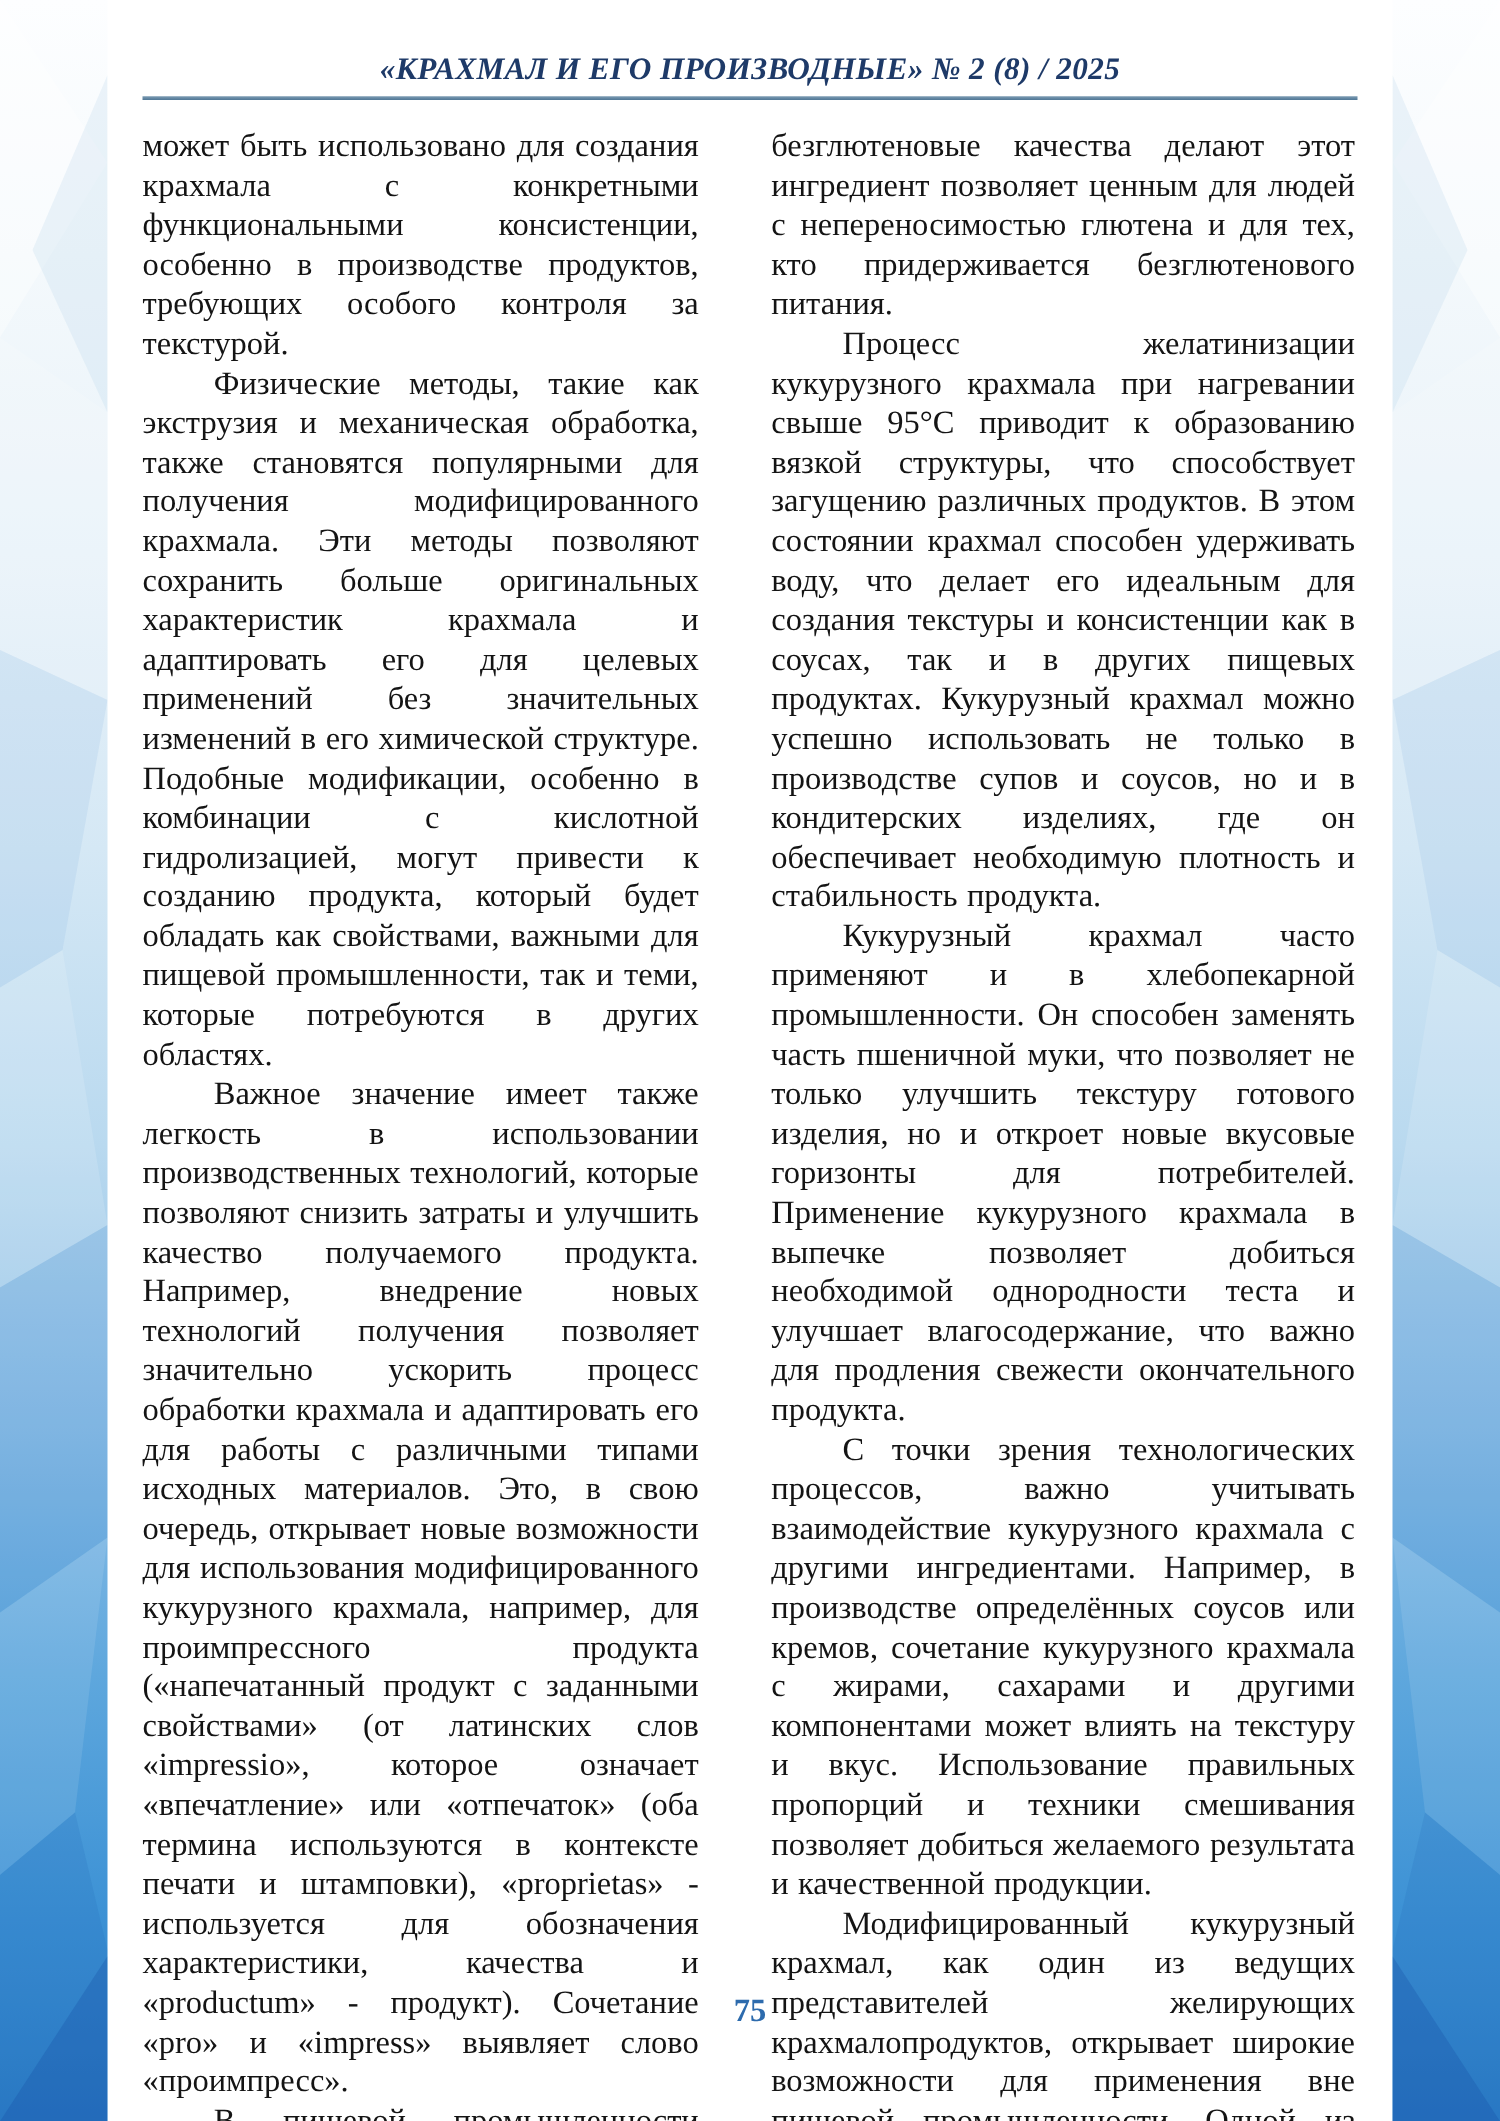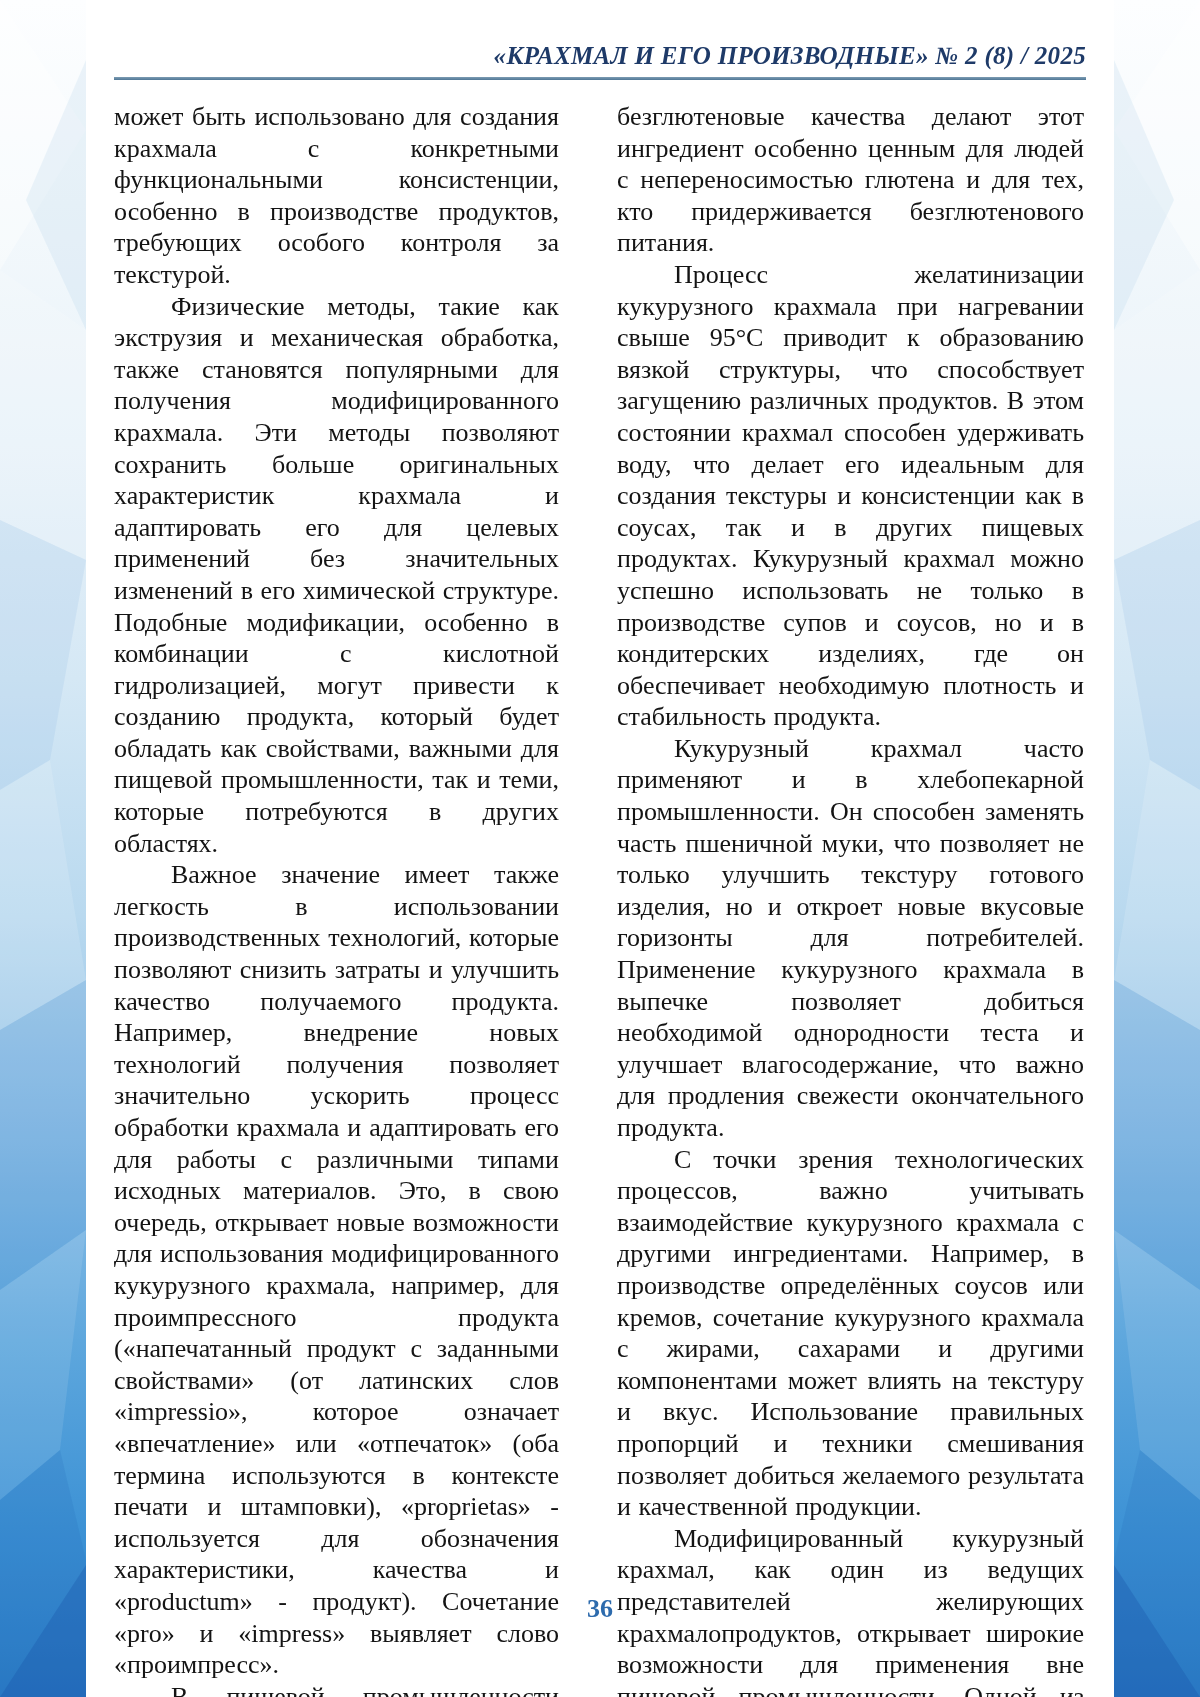--- a/index.html
+++ b/index.html
@@ -24,21 +24,21 @@
       #b9d9ef 54%, #8fc0e7 67%, #5ea7dd 79%, #3d92d5 90%, #2b7cc6 100%);
   }
   .band svg{display:block;width:100%;height:100%;}
   .band-left{left:0;}
   .band-right{right:0;transform:scaleX(-1);}
   
   .content{
     position:absolute;left:114px;top:0;width:972px;z-index:2;
   }
   .journal-header{
-    padding-top:42px;text-align:right;
+    padding-top:42px;text-align:center;
     font-size:25px;font-weight:bold;font-style:italic;
     color:var(--header-text);letter-spacing:.3px;
     font-family:"Liberation Serif","DejaVu Serif",serif;
   }
   .header-rule{
     margin-top:7px;height:3px;width:100%;
     background:linear-gradient(180deg,#7d9cb3,#4f7796);
   }
   .columns{
     display:flex;gap:58px;margin-top:21px;
@@ -90,22 +90,22 @@
   <div class="header-rule"></div>
 
   <div class="columns">
     <div class="col col-left">
       <p class="no-indent">может быть использовано для создания крахмала с конкретными функциональными консистенции, особенно в производстве продуктов, требующих особого контроля за текстурой.</p>
       <p>Физические методы, такие как экструзия и механическая обработка, также становятся популярными для получения модифицированного крахмала. Эти методы позволяют сохранить больше оригинальных характеристик крахмала и адаптировать его для целевых применений без значительных изменений в его химической структуре. Подобные модификации, особенно в комбинации с кислотной гидролизацией, могут привести к созданию продукта, который будет обладать как свойствами, важными для пищевой промышленности, так и теми, которые потребуются в других областях.</p>
       <p>Важное значение имеет также легкость в использовании производственных технологий, которые позволяют снизить затраты и улучшить качество получаемого продукта. Например, внедрение новых технологий получения позволяет значительно ускорить процесс обработки крахмала и адаптировать его для работы с различными типами исходных материалов. Это, в свою очередь, открывает новые возможности для использования модифицированного кукурузного крахмала, например, для проимпрессного продукта («напечатанный продукт с заданными свойствами» (от латинских слов «impressio», которое означает «впечатление» или «отпечаток» (оба термина используются в контексте печати и штамповки), «proprietas» - используется для обозначения характеристики, качества и «productum» - продукт). Сочетание «pro» и «impress» выявляет слово «проимпресс».</p>
       <p>В пищевой промышленности желирующие крахмалопродукты, в частности кукурузный крахмал, занимают важное место благодаря своим уникальным свойствам. Кукурузный крахмал широко используется как загуститель для разнообразных жидких блюд, включая супы, соусы и заварные кремы. Его</p>
     </div>
     <div class="col col-right">
-      <p class="no-indent">безглютеновые качества делают этот ингредиент особенно ценным для людей с непереносимостью глютена и для тех, кто придерживается безглютенового питания.</p>
+      <p class="no-indent">безглютеновые качества делают этот ингредиент позволяет ценным для людей с непереносимостью глютена и для тех, кто придерживается безглютенового питания.</p>
       <p>Процесс желатинизации кукурузного крахмала при нагревании свыше 95°C приводит к образованию вязкой структуры, что способствует загущению различных продуктов. В этом состоянии крахмал способен удерживать воду, что делает его идеальным для создания текстуры и консистенции как в соусах, так и в других пищевых продуктах. Кукурузный крахмал можно успешно использовать не только в производстве супов и соусов, но и в кондитерских изделиях, где он обеспечивает необходимую плотность и стабильность продукта.</p>
       <p>Кукурузный крахмал часто применяют и в хлебопекарной промышленности. Он способен заменять часть пшеничной муки, что позволяет не только улучшить текстуру готового изделия, но и откроет новые вкусовые горизонты для потребителей. Применение кукурузного крахмала в выпечке позволяет добиться необходимой однородности теста и улучшает влагосодержание, что важно для продления свежести окончательного продукта.</p>
       <p>С точки зрения технологических процессов, важно учитывать взаимодействие кукурузного крахмала с другими ингредиентами. Например, в производстве определённых соусов или кремов, сочетание кукурузного крахмала с жирами, сахарами и другими компонентами может влиять на текстуру и вкус. Использование правильных пропорций и техники смешивания позволяет добиться желаемого результата и качественной продукции.</p>
       <p>Модифицированный кукурузный крахмал, как один из ведущих представителей желирующих крахмалопродуктов, открывает широкие возможности для применения вне пищевой промышленности. Одной из ключевых областей является производство упаковки, например, одноразовой посуды, которая отличается высокой прочностью и термостойкостью. Упаковка из кукурузного</p>
     </div>
   </div>
 </div>
 
-<div class="page-number">36</div>
+<div class="page-number">75</div>
 
 </body></html>

